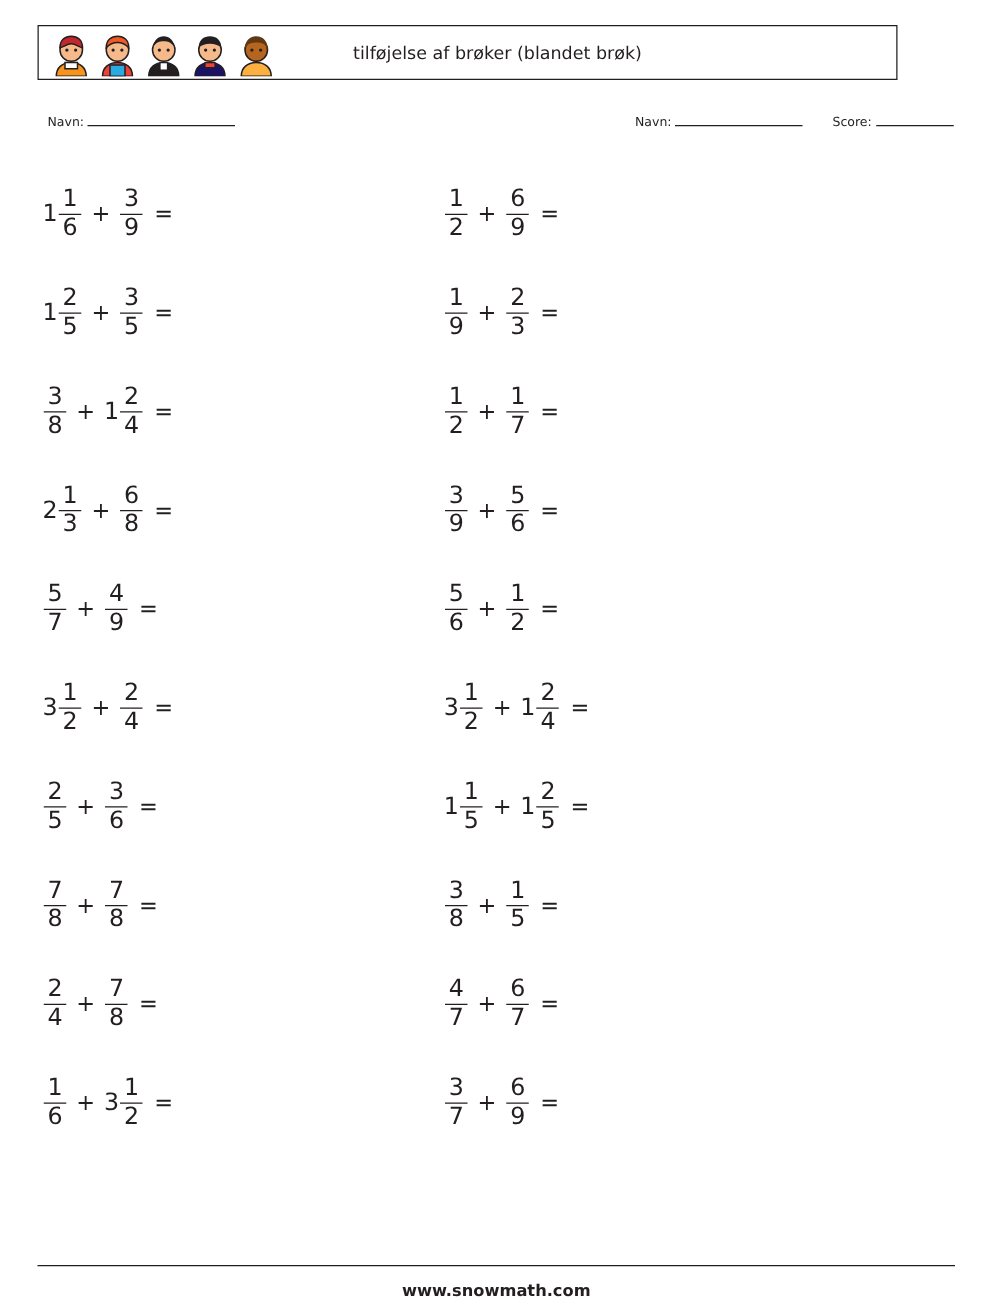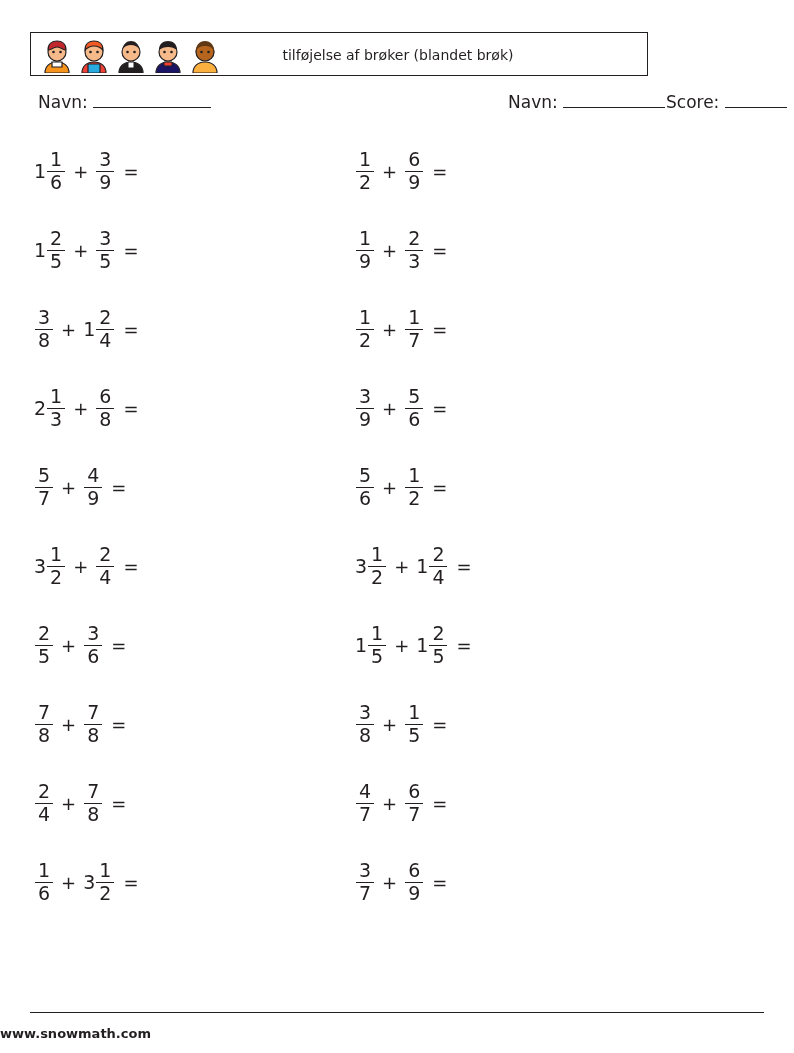--- a/index.html
+++ b/index.html
@@ -14,25 +14,24 @@
     color: #231f20;
     position: relative;
     overflow: hidden;
   }
 
   
   .header-box {
     position: absolute;
     left: 30px;
     top: 20px;
-    width: 618px;
+    width: 688px;
     height: 44px;
     border: 1px solid #231f20;
     box-sizing: border-box;
-    margin-top: 12px;
   }
   .header-title {
     position: absolute;
     left: 0;
     top: 0;
     width: 734px;
     height: 44px;
     line-height: 44px;
     text-align: center;
     font-size: 14px;
@@ -47,21 +46,21 @@
   }
   .avatar-svg { display: block; }
 
   
   .meta-row {
     position: absolute;
     left: 0;
     top: 92px;
     width: 794px;
     height: 24px;
-    font-size: 17px;
+    font-size: 10px;
   }
   .meta-name {
     position: absolute;
     left: 38px;
     top: 0;
     white-space: nowrap;
   }
   .meta-date {
     position: absolute;
     left: 508px;
@@ -147,20 +146,21 @@
     left: 30px;
     top: 1012px;
     width: 734px;
     border-top: 1px solid #231f20;
   }
   .footer-text {
     position: absolute;
     left: 0;
     top: 1026px;
     width: 794px;
+    text-align: center;
     font-size: 13px;
     font-weight: bold;
     color: #231f20;
   }
 </style>
 </head>
 <body>
 
 <div class="header-box">
   <div class="header-title">tilføjelse af brøker (blandet brøk)</div>

